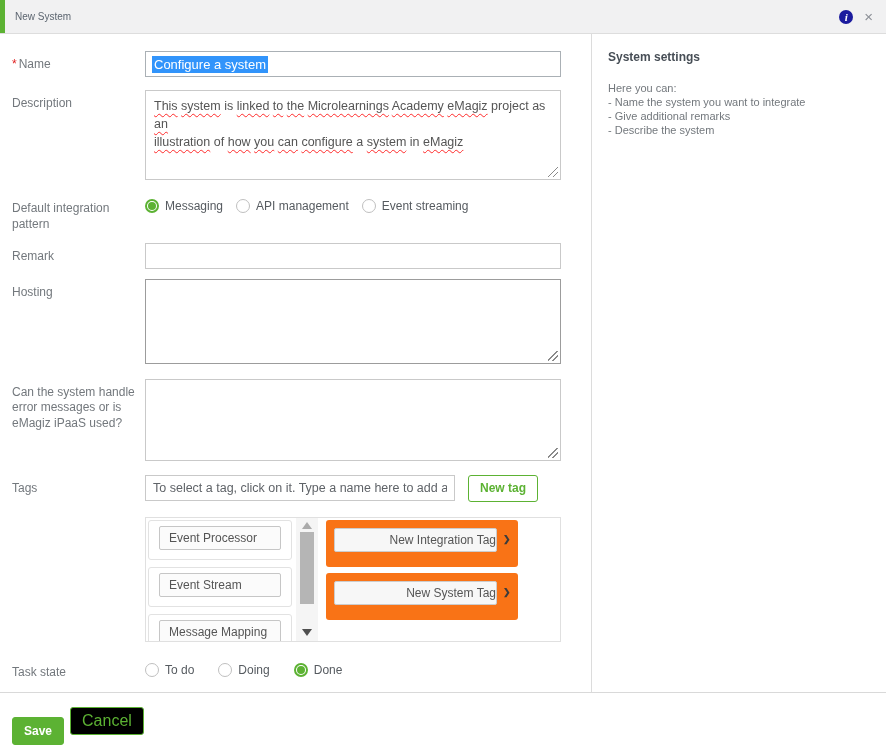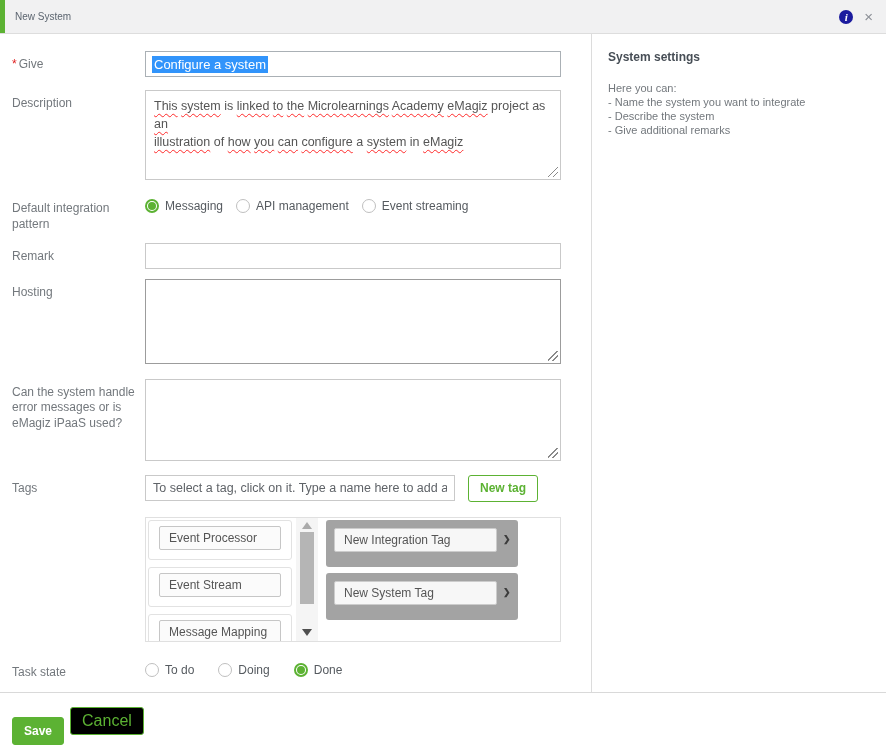--- a/index.html
+++ b/index.html
@@ -81,22 +81,22 @@
   .tag-box{border:1px solid #c6c6c6;border-radius:2px;background:#fbfbfb;height:24px;line-height:22px;
     padding-left:9px;font-size:12px;color:#555;white-space:nowrap;overflow:hidden;}
   .scrollbar{width:22px;flex:0 0 22px;background:#f5f5f5;display:flex;flex-direction:column;
     align-items:center;padding:4px 0 5px 0;}
   .scroll-up{width:0;height:0;border-left:5px solid transparent;border-right:5px solid transparent;
     border-bottom:7px solid #ababab;cursor:pointer;}
   .scroll-thumb{width:14px;height:72px;background:#b5b5b5;margin-top:3px;cursor:grab;}
   .scroll-down{width:0;height:0;border-left:5px solid transparent;border-right:5px solid transparent;
     border-top:7px solid #4f4f4f;margin-top:auto;cursor:pointer;}
   .sel-list{flex:1;padding:2px 0 0 8px;display:flex;flex-direction:column;gap:6px;}
-  .sel-card{width:192px;height:47px;background:#a3a3a3;border-radius:3px;
-    padding:8px 0 12px 8px;display:flex;align-items:flex-start;cursor:pointer;}
+  .sel-card{width:192px;height:47px;background:#f97316;border-radius:3px;
+    padding:8px 0 12px 8px;display:flex;align-items:flex-start;cursor:pointer;text-align:right;}
   .sel-card .tag-box{flex:0 0 163px;background:#f7f7f7;border-color:#ccc;}
   .chevron{margin-left:6px;margin-top:6px;font-size:9px;font-weight:bold;color:#3c3c3c;}
 
   
   .r-name{margin-bottom:13px;}
   .r-desc{margin-bottom:15px;}
   .r-pattern{margin-bottom:10px;}
   .r-remark{margin-bottom:10px;}
   .r-hosting{margin-bottom:15px;}
   .r-error{margin-bottom:14px;}
@@ -124,21 +124,21 @@
     <div class="hdr-right">
       <div class="info-icon">i</div>
       <div class="close-icon">×</div>
     </div>
   </div>
 
   <div class="content">
     <div class="form-pane">
 
       <div class="row r-name">
-        <div class="label"><span class="req">*</span><span>Give</span></div>
+        <div class="label"><span class="req">*</span><span>Name</span></div>
         <div class="field">
           <div class="name-box">
             <span class="selection">Configure a system</span>
           </div>
         </div>
       </div>
 
       <div class="row r-desc">
         <div class="label">Description</div>
         <div class="field">
@@ -263,22 +263,22 @@
         </div>
       </div>
 
     </div>
 
     <div class="sidebar">
       <div class="sb-title">System settings</div>
       <div class="sb-intro">Here you can:</div>
       <div id="sb-bullets">
           <div class="sb-line">- Name the system you want to integrate</div>
+          <div class="sb-line">- Give additional remarks</div>
           <div class="sb-line">- Describe the system</div>
-          <div class="sb-line">- Give additional remarks</div>
         </div>
     </div>
   </div>
 
   <div class="footer">
     <button class="btn-save">Save</button>
     <button class="btn-cancel">Cancel</button>
   </div>
 
 </div>

